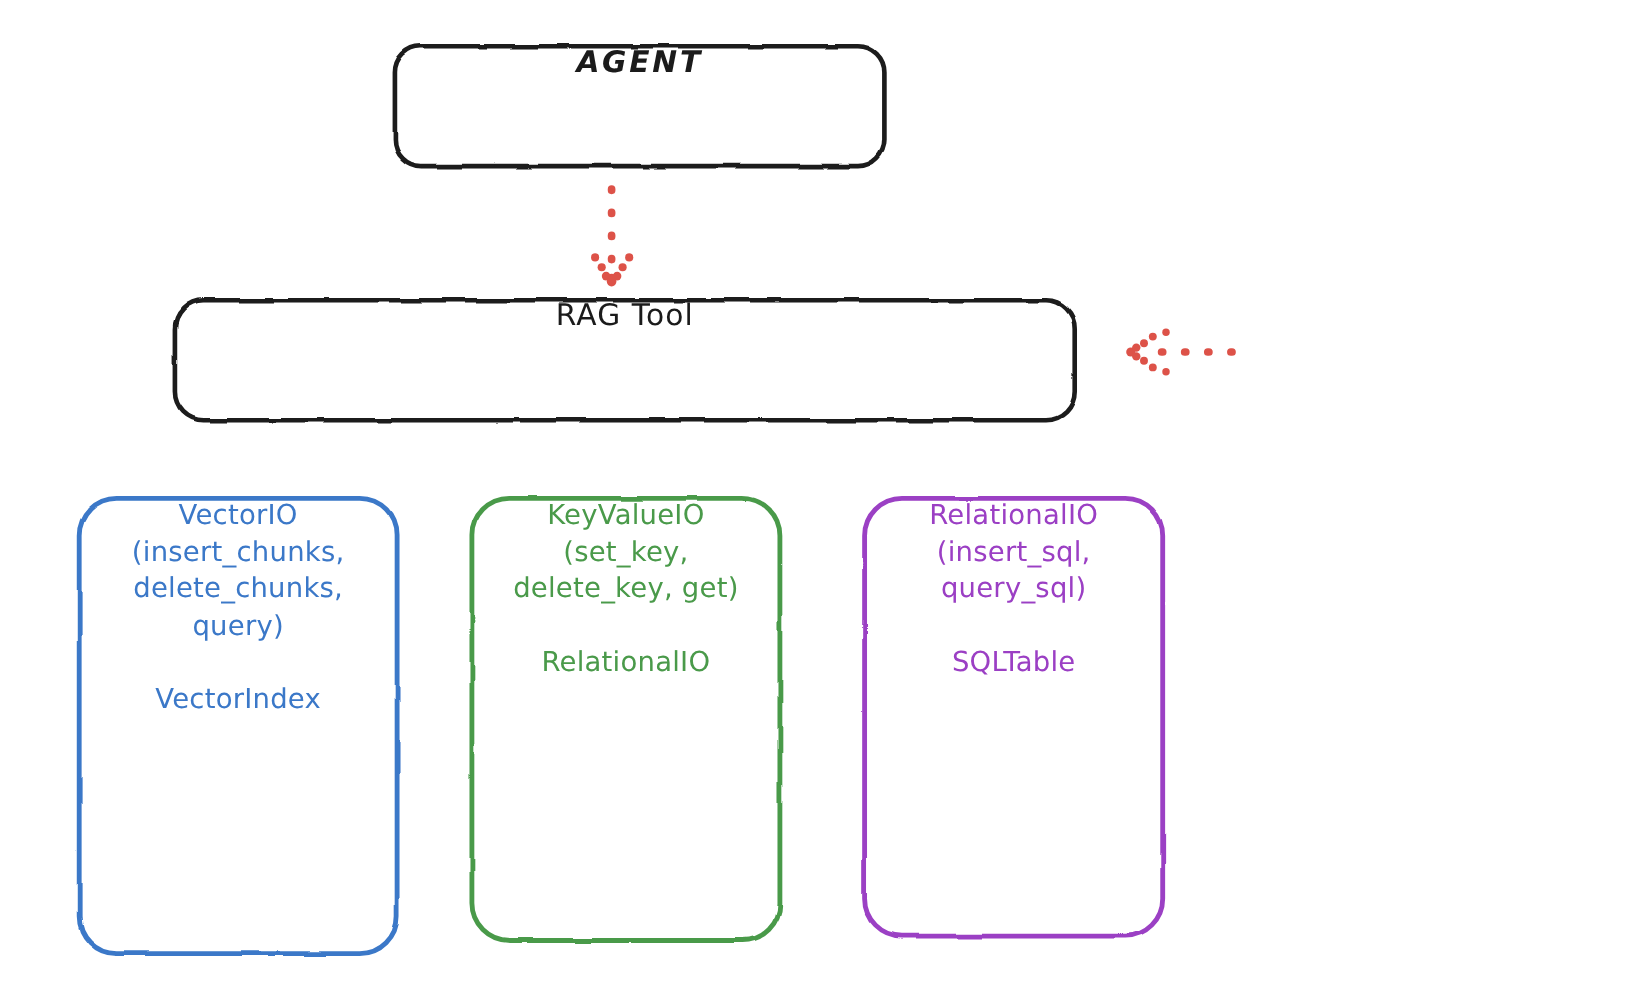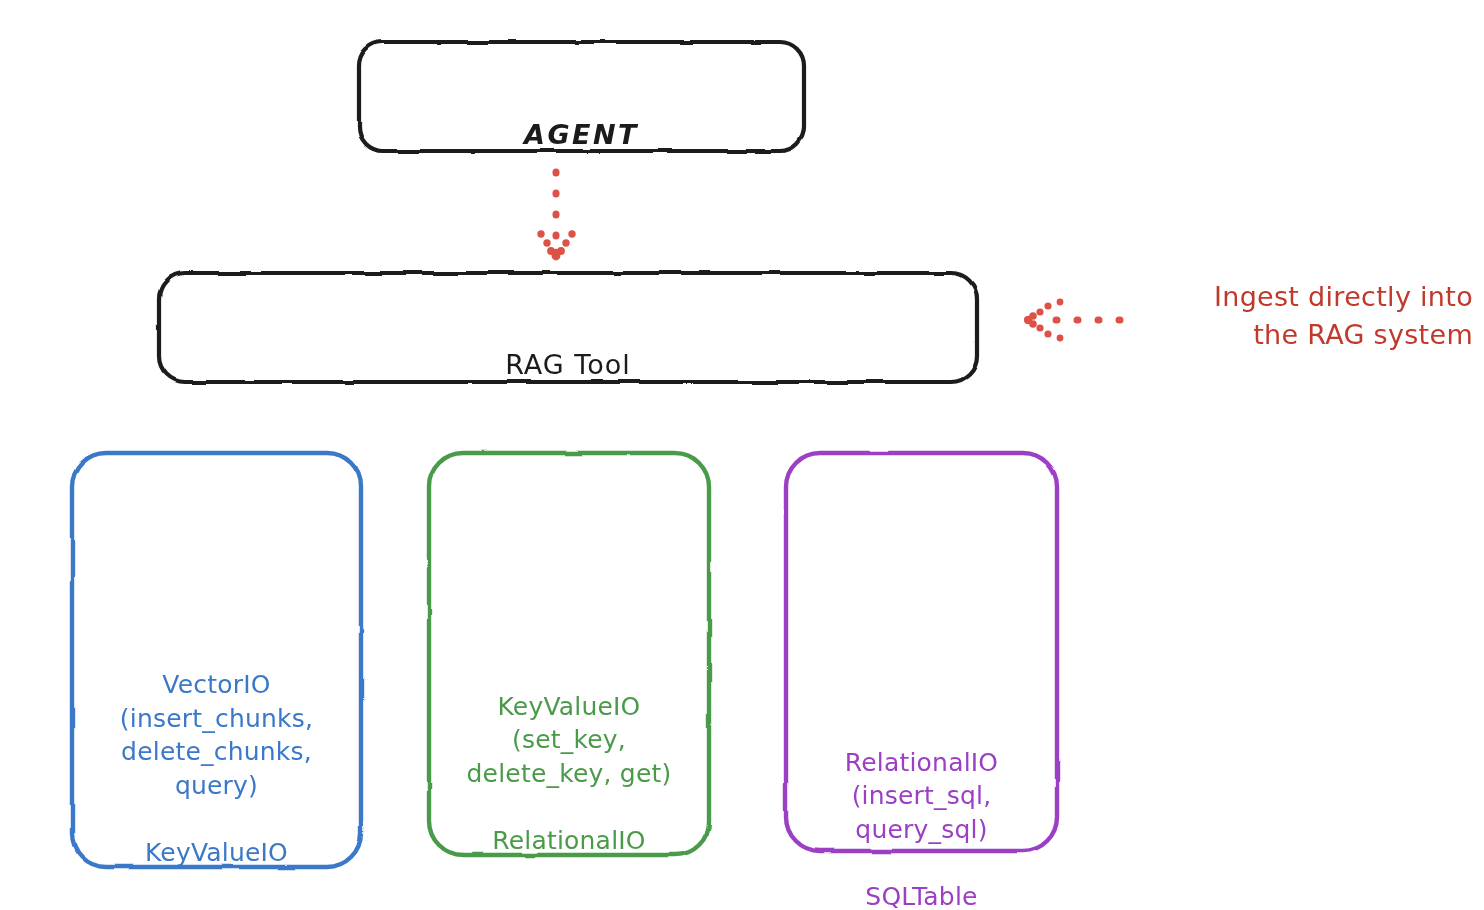--- a/index.html
+++ b/index.html
@@ -22,21 +22,21 @@
     left: 0;
     top: 0;
     width: 1484px;
     height: 910px;
     pointer-events: none;
   }
   .node {
     position: absolute;
     box-sizing: border-box;
     display: flex;
-    align-items: flex-end;
+    align-items: flex-start;
     justify-content: center;
     text-align: center;
   }
   .node-label {
     white-space: pre-line;
     line-height: 1.28;
     letter-spacing: 0.5px;
   }
 
   
@@ -188,35 +188,33 @@
   <div class="node" id="ragtool-node">
     <span class="node-label">RAG Tool</span>
   </div>
 
   <div class="node leaf" id="vectorio-node">
     <span class="node-label">VectorIO
 (insert_chunks,
 delete_chunks,
 query)
 
-KeyValueIO</span>
+VectorIndex</span>
   </div>
 
   <div class="node leaf" id="keyvalueio-node">
     <span class="node-label">KeyValueIO
 (set_key,
 delete_key, get)
 
 RelationalIO</span>
   </div>
 
   <div class="node leaf" id="relationalio-node">
     <span class="node-label">RelationalIO
 (insert_sql,
 query_sql)
 
 SQLTable</span>
   </div>
 
-  <div id="ingest-annotation">Ingest directly into
-the RAG system</div>
 
 </div>
 
 </body></html>

